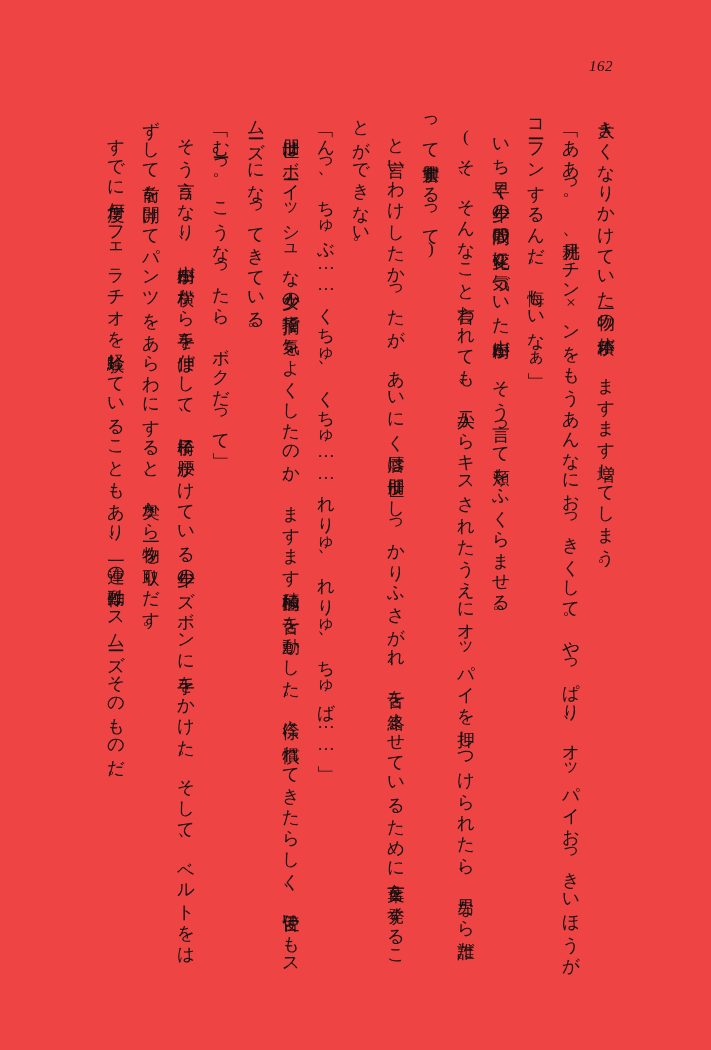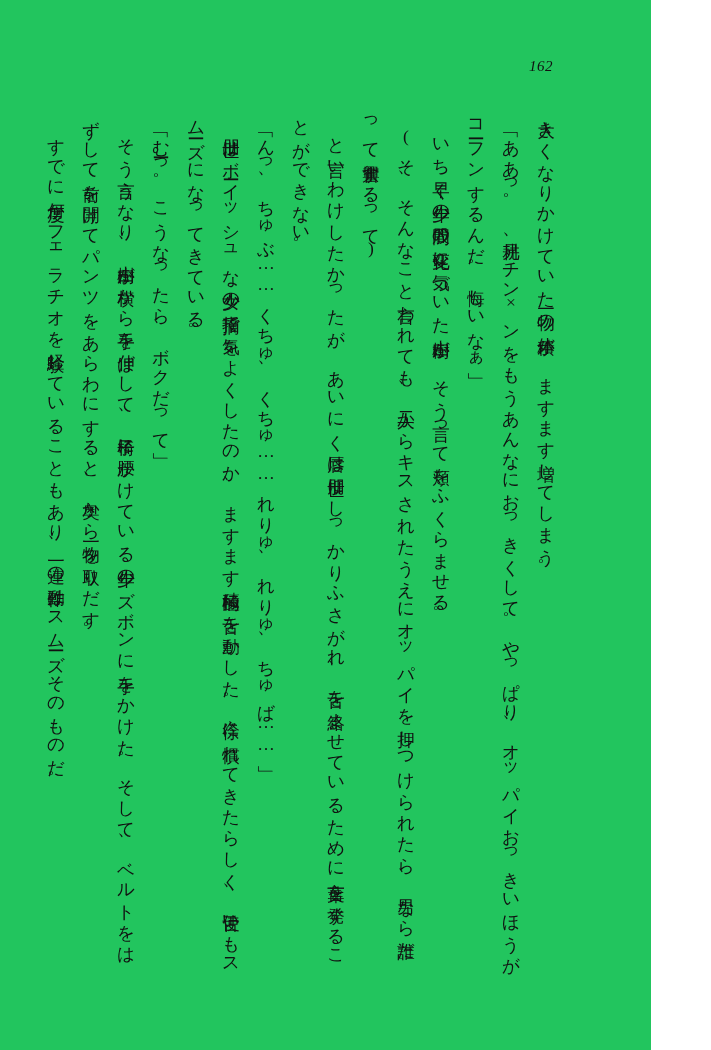--- a/index.html
+++ b/index.html
@@ -2,23 +2,23 @@
 <html><head>
 <meta charset="utf-8">
 <style>
   html, body {
     margin: 0;
     padding: 0;
     background: #ffffff;
   }
   .page {
     position: relative;
-    width: 651px;
+    width: 711px;
     height: 1050px;
-    background: #22c55e;
+    background: #ef4444;
     overflow: hidden;
     font-family: "Liberation Serif", "DejaVu Serif", serif;
     color: #111111;
   }
   .page-number {
     position: absolute;
     top: 58px;
     right: 98px;
     font-size: 15px;
     font-style: italic;

